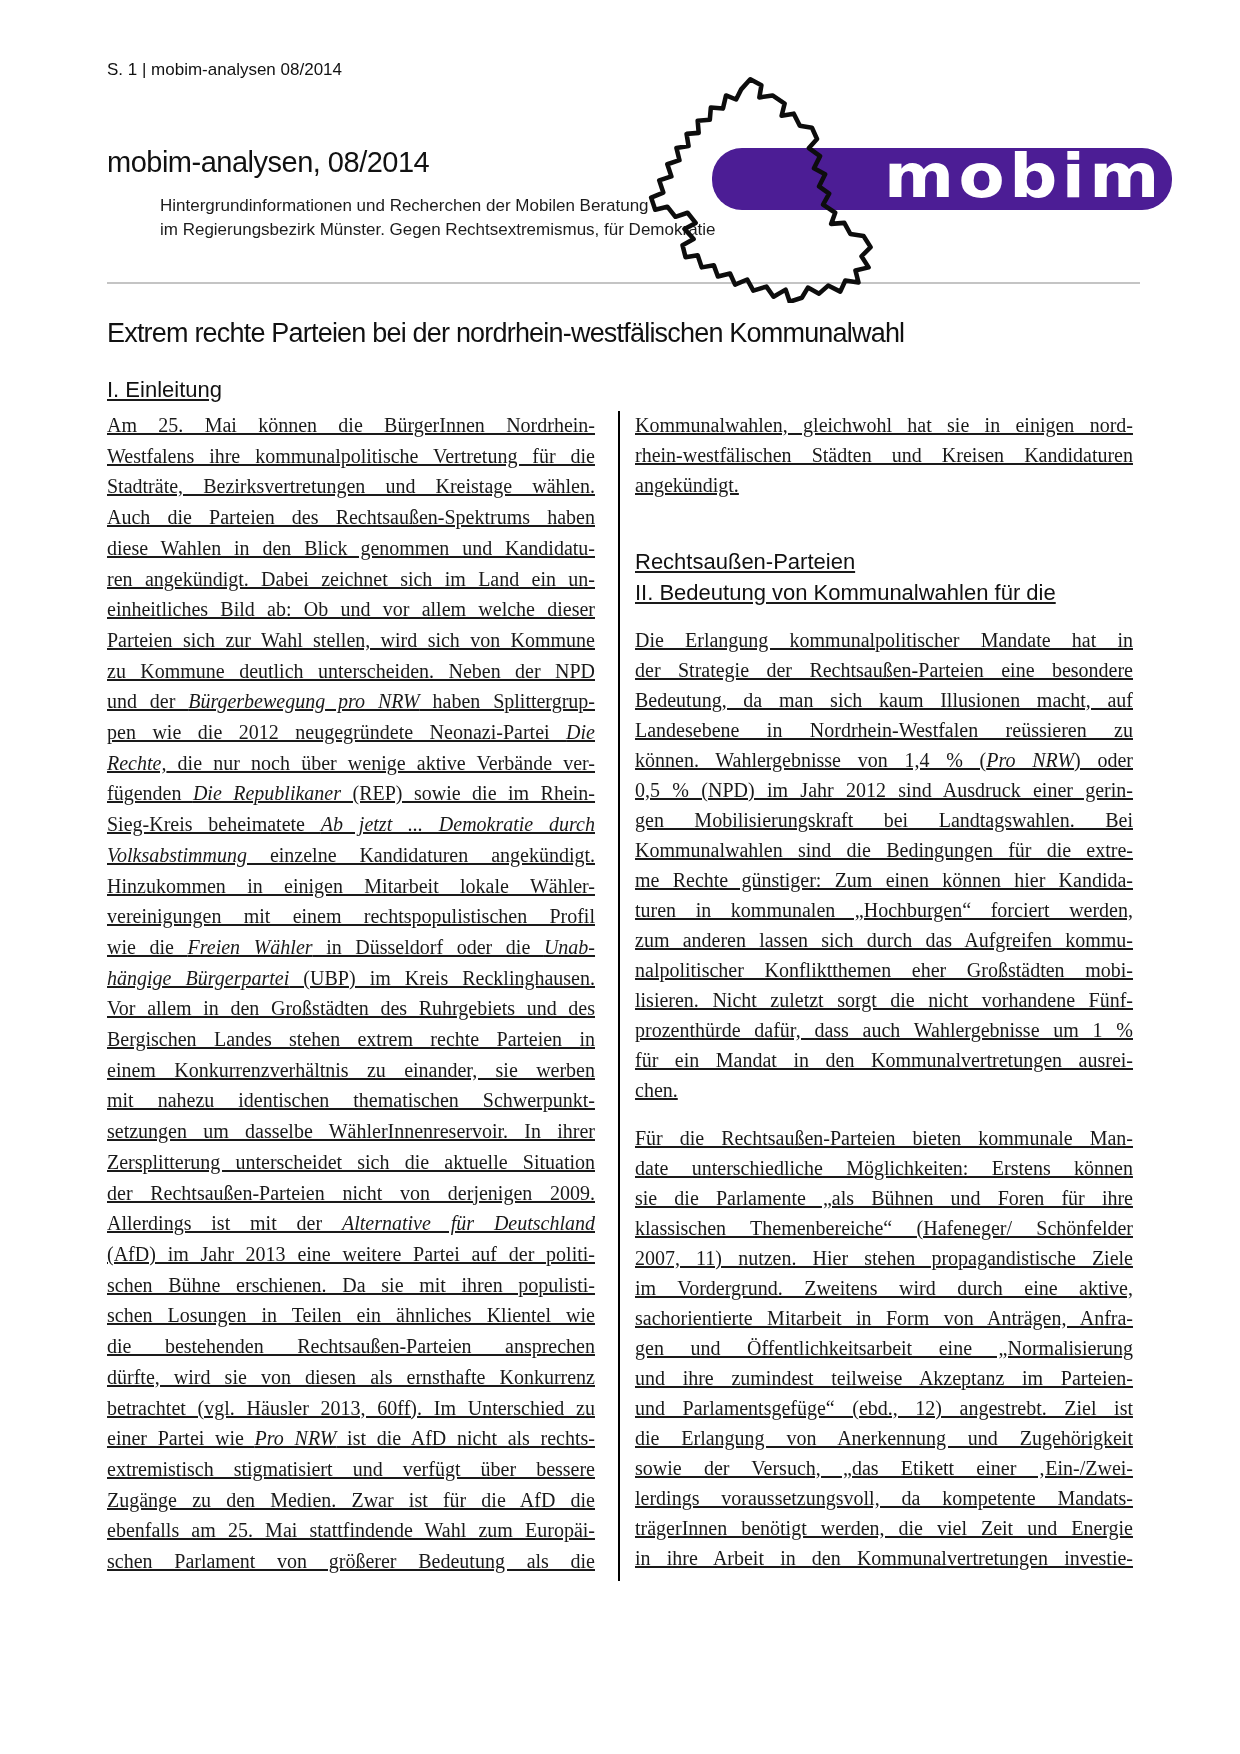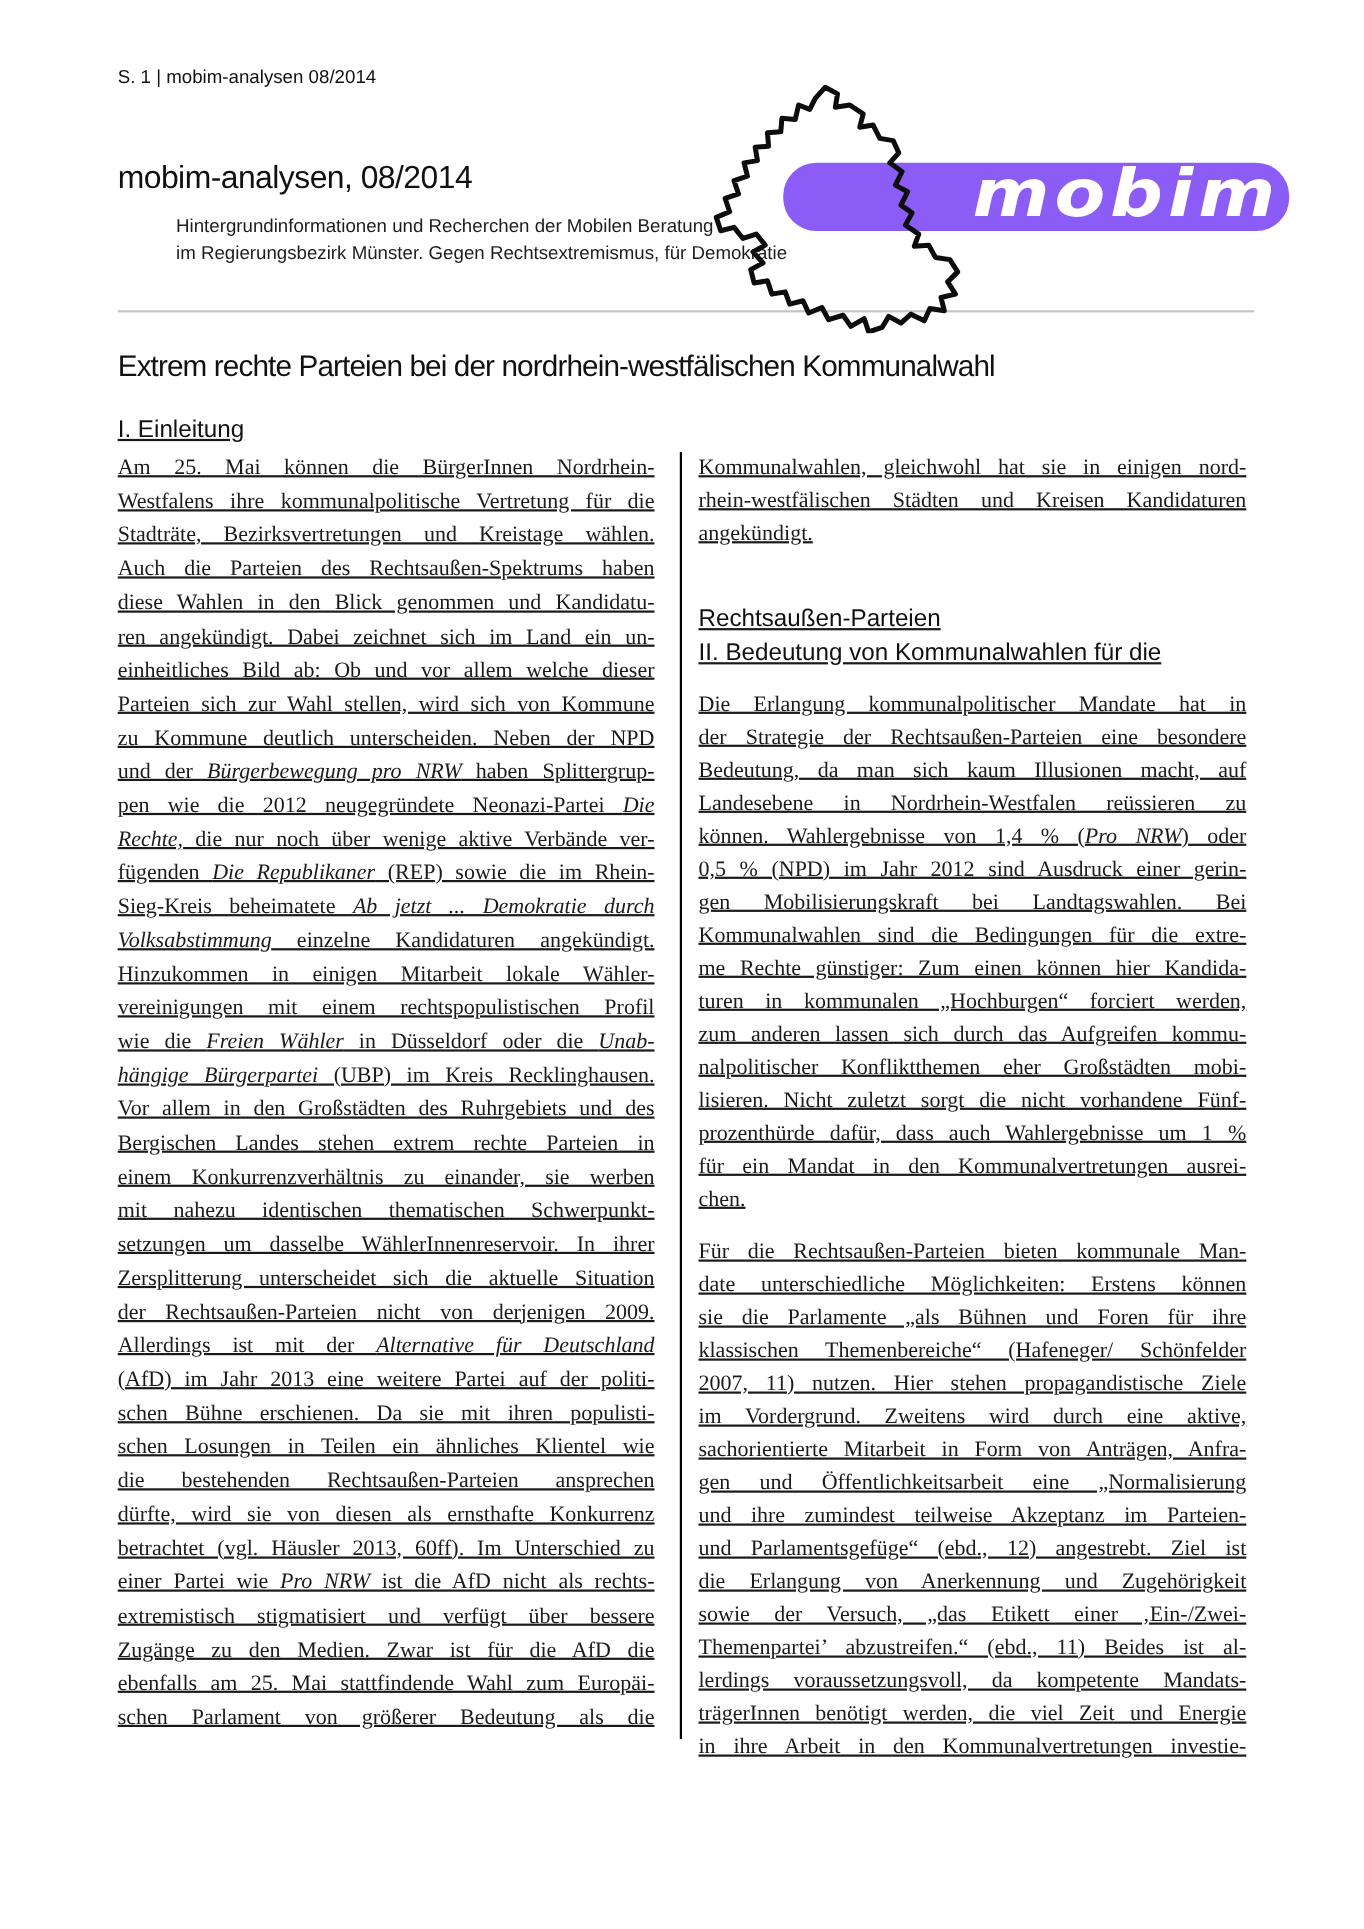--- a/index.html
+++ b/index.html
@@ -72,21 +72,21 @@
   i { font-style:italic; }
 </style>
 </head>
 <body>
 
 <div class="page">
 
   <div class="page-label">S. 1 | mobim-analysen 08/2014</div>
 
   <div class="logo">
-    <div class="logo-bar" style="background-color: #8b5cf6; font-style: italic;">
+    <div class="logo-bar" style="background-color: #4c1d95;">
       <span class="logo-text">mobim</span>
     </div>
     <svg class="logo-map" viewBox="0 0 265 225" fill="none">
       <path d="M 103 14 L 112 4 L 123 10 L 121 22 L 134 20 L 146 28 L 143 40 L 155 38
                L 161 50 L 173 52 L 178 63 L 170 72 L 181 80 L 175 92
                L 186 98 L 180 110 L 190 117 L 184 128 L 196 136
                L 192 147 L 205 146 L 211 157 L 224 159 L 231 170
                L 222 179 L 229 190 L 216 193 L 219 205 L 206 203 L 201 214
                L 189 208 L 180 216 L 169 210 L 163 220 L 151 224 L 147 212
                L 135 219 L 128 209 L 115 213 L 109 202 L 97 207 L 92 196
@@ -191,21 +191,20 @@
           <div class="jline">sie die Parlamente „als Bühnen und Foren für ihre</div>
           <div class="jline">klassischen Themenbereiche“ (Hafeneger/ Schönfelder</div>
           <div class="jline">2007, 11) nutzen. Hier stehen propagandistische Ziele</div>
           <div class="jline">im Vordergrund. Zweitens wird durch eine aktive,</div>
           <div class="jline">sachorientierte Mitarbeit in Form von Anträgen, Anfra-</div>
           <div class="jline">gen und Öffentlichkeitsarbeit eine „Normalisierung</div>
           <div class="jline">und ihre zumindest teilweise Akzeptanz im Parteien-</div>
           <div class="jline">und Parlamentsgefüge“ (ebd., 12) angestrebt. Ziel ist</div>
           <div class="jline">die Erlangung von Anerkennung und Zugehörigkeit</div>
           <div class="jline">sowie der Versuch, „das Etikett einer ‚Ein-/Zwei-</div>
-          <div class="jline">Themenpartei’ abzustreifen.“ (ebd., 11) Beides ist al-</div>
           <div class="jline">lerdings voraussetzungsvoll, da kompetente Mandats-</div>
           <div class="jline">trägerInnen benötigt werden, die viel Zeit und Energie</div>
           <div class="jline">in ihre Arbeit in den Kommunalvertretungen investie-</div>
         </div>
     </div>
 
   </div>
 </div>
 
 </body></html>

